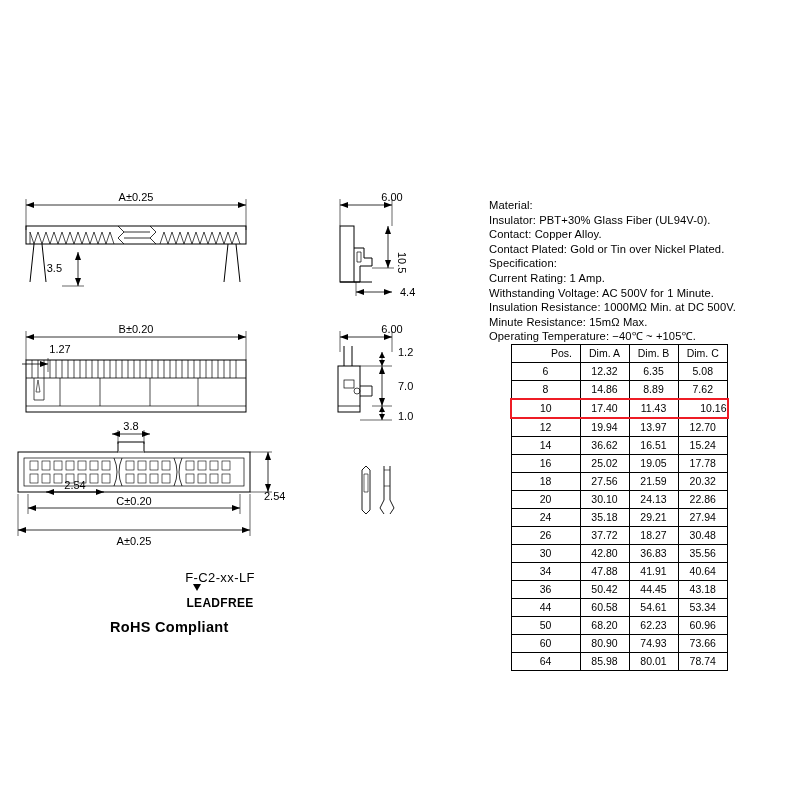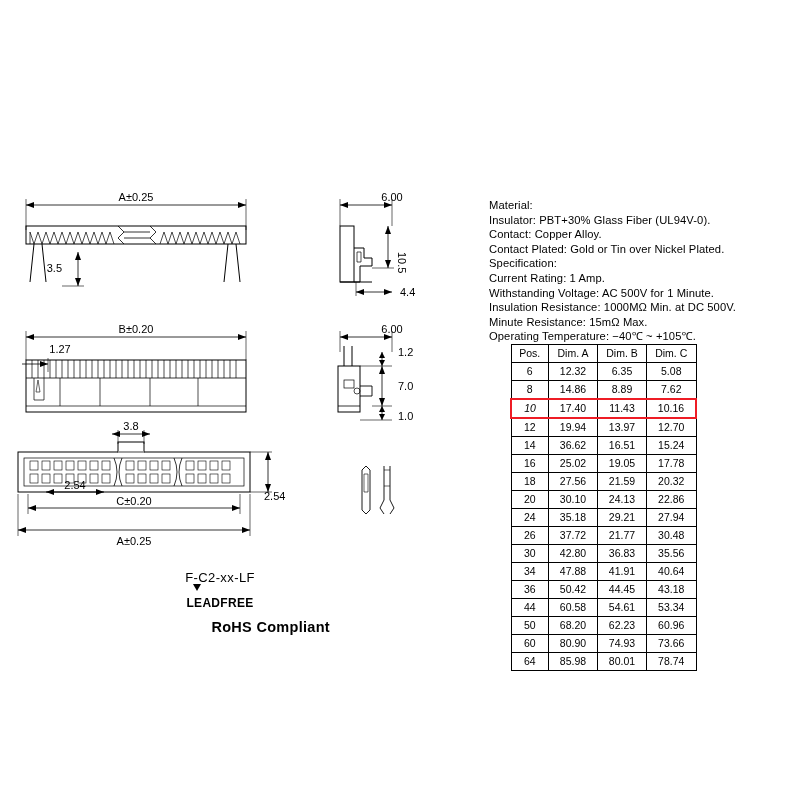--- a/index.html
+++ b/index.html
@@ -51,21 +51,21 @@
     text-align: center;
     padding: 2px 0 2px 0;
     height: 13px;
     font-weight: normal;
   }
   table.dim-table th { font-size: 10.5px; }
   table.dim-table td:nth-child(1) { width: 36px; }
   table.dim-table td:nth-child(2),
   table.dim-table td:nth-child(3),
   table.dim-table td:nth-child(4) { width: 48px; }
-  table.dim-table th:nth-child(1) { width: 36px; }
+  table.dim-table th:nth-child(1) { width: 36px; padding-left: 32px; }
   table.dim-table th:nth-child(2),
   table.dim-table th:nth-child(3),
   table.dim-table th:nth-child(4) { width: 48px; }
   tr.highlight-row td {
     border-top: 2px solid #ee1c25;
     border-bottom: 2px solid #ee1c25;
   }
   tr.highlight-row td:first-child { border-left: 2px solid #ee1c25; }
   tr.highlight-row td:last-child { border-right: 2px solid #ee1c25; }
 
@@ -87,21 +87,21 @@
     text-align: center;
     font-size: 12px;
     font-weight: bold;
     letter-spacing: .3px;
   }
   .rohs-label {
     position: absolute;
     left: 110px;
     top: 619px;
     width: 220px;
-    text-align: right;
+    text-align: left;
     font-size: 14.5px;
     font-weight: bold;
     letter-spacing: .3px;
   }
   .arrow-down {
     position: absolute;
     left: 193px;
     top: 584px;
     width: 0; height: 0;
     border-left: 4px solid transparent;
@@ -351,24 +351,24 @@
             <td>6.35</td>
             <td>5.08</td>
           </tr>
           <tr>
             <td>8</td>
             <td>14.86</td>
             <td>8.89</td>
             <td>7.62</td>
           </tr>
           <tr class="highlight-row">
-            <td style="border-top-color: rgb(238, 28, 37); border-bottom-color: rgb(238, 28, 37); border-left-color: rgb(238, 28, 37); font-style: italic;">10</td>
+            <td style="border-top-color: rgb(238, 28, 37); border-bottom-color: rgb(238, 28, 37); border-left-color: rgb(238, 28, 37);">10</td>
             <td style="border-top-color: rgb(238, 28, 37); border-bottom-color: rgb(238, 28, 37);">17.40</td>
             <td style="border-top-color: rgb(238, 28, 37); border-bottom-color: rgb(238, 28, 37);">11.43</td>
-            <td style="border-top-color: rgb(238, 28, 37); border-bottom-color: rgb(238, 28, 37); border-right-color: rgb(238, 28, 37);">10.16</td>
+            <td style="border-top-color: rgb(238, 28, 37); border-bottom-color: rgb(238, 28, 37); border-right-color: rgb(238, 28, 37); text-align: right;">10.16</td>
           </tr>
           <tr>
             <td>12</td>
             <td>19.94</td>
             <td>13.97</td>
             <td>12.70</td>
           </tr>
           <tr>
             <td>14</td>
             <td>36.62</td>
@@ -395,21 +395,21 @@
           </tr>
           <tr>
             <td>24</td>
             <td>35.18</td>
             <td>29.21</td>
             <td>27.94</td>
           </tr>
           <tr>
             <td>26</td>
             <td>37.72</td>
-            <td>21.77</td>
+            <td>18.27</td>
             <td>30.48</td>
           </tr>
           <tr>
             <td>30</td>
             <td>42.80</td>
             <td>36.83</td>
             <td>35.56</td>
           </tr>
           <tr>
             <td>34</td>

